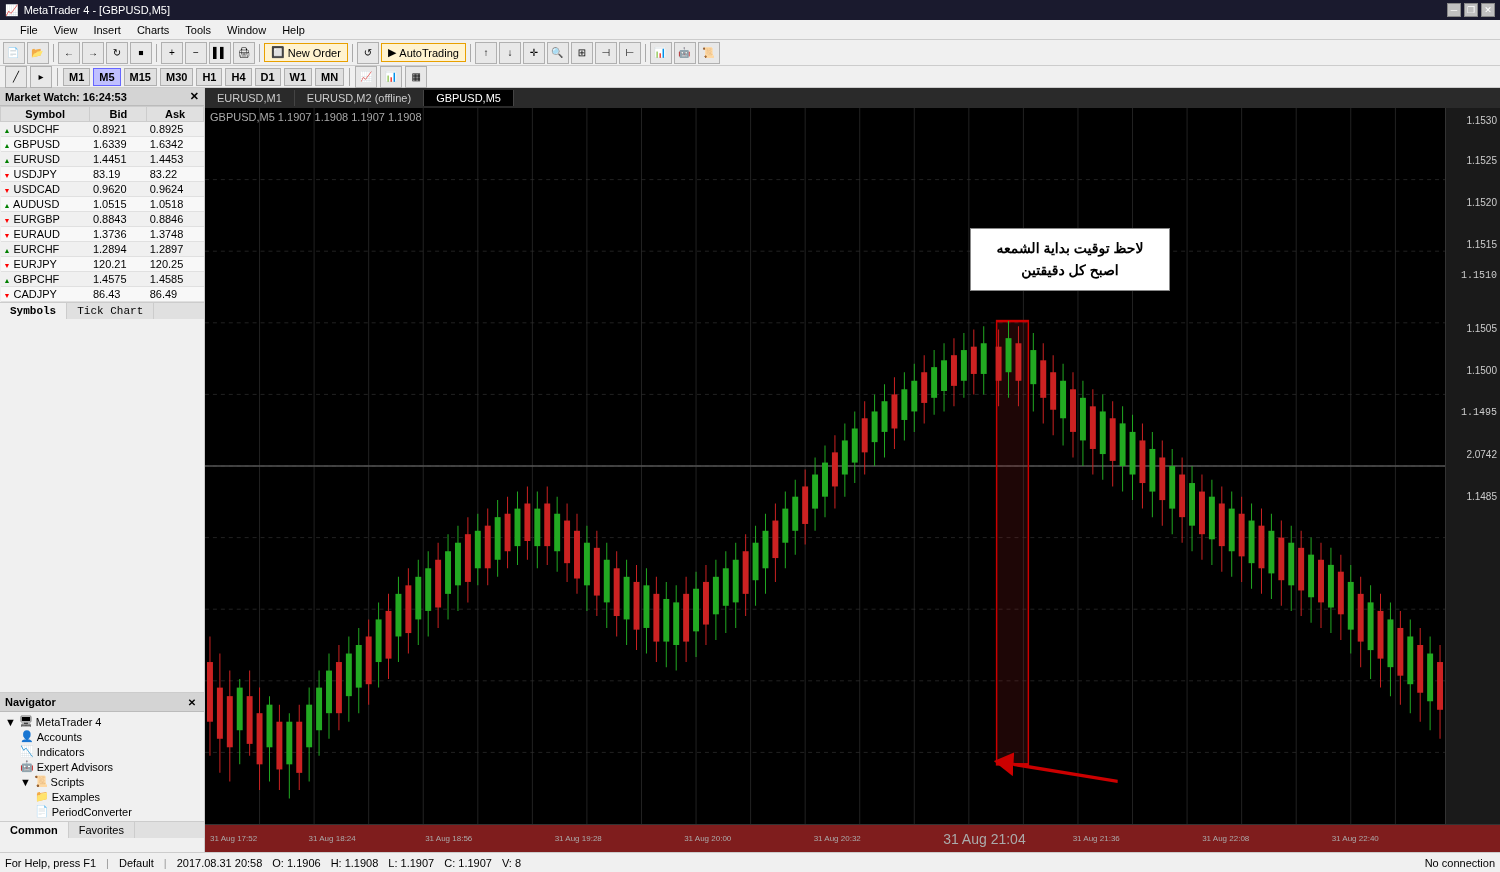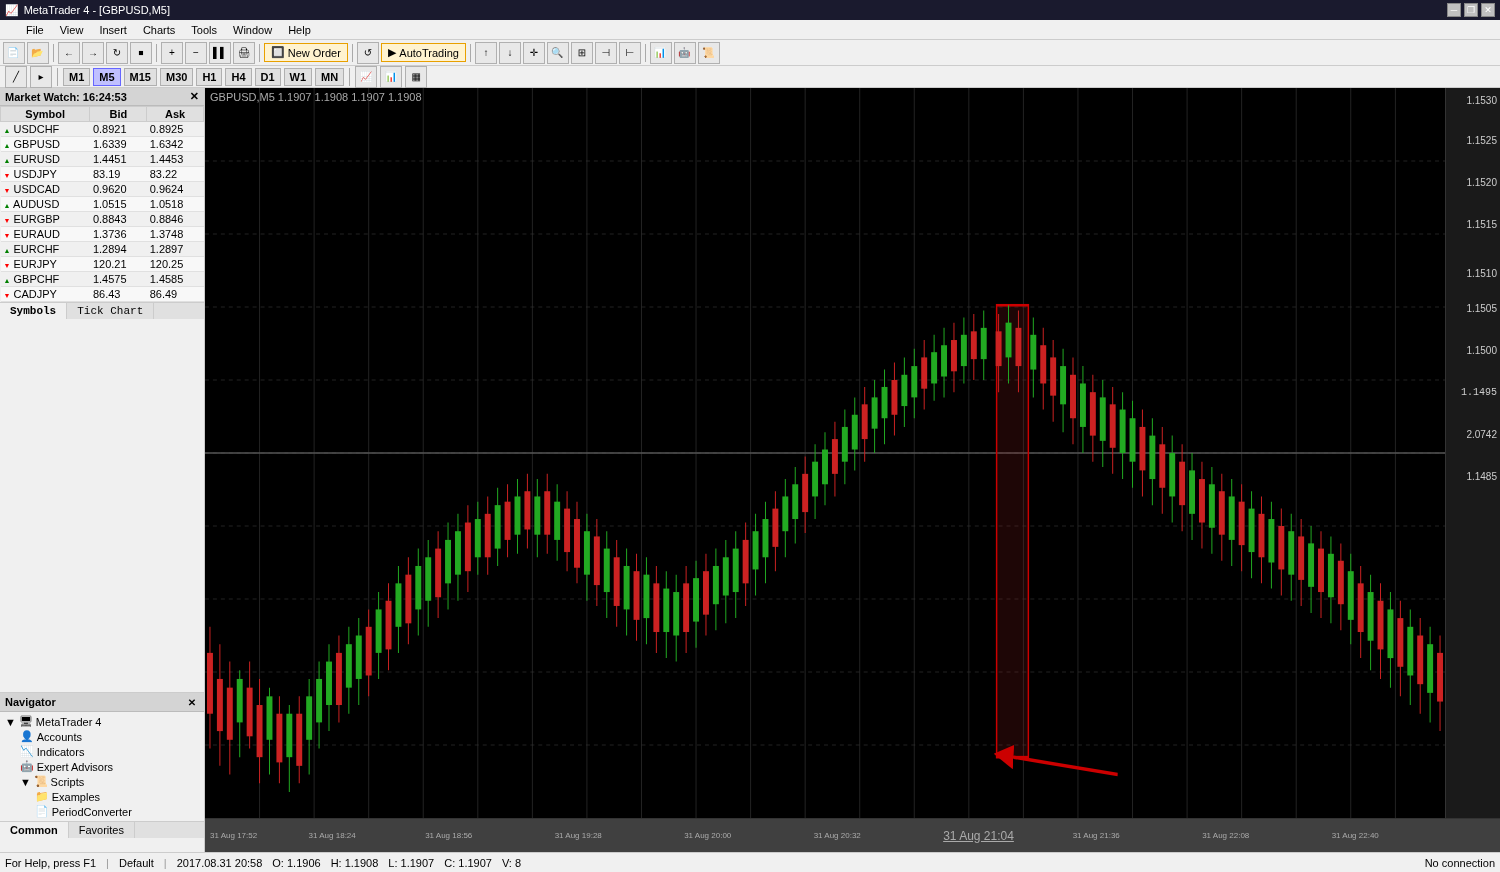--- a/index.html
+++ b/index.html
@@ -19,21 +19,21 @@
     .title-bar-left { display: flex; align-items: center; gap: 5px; }
     .title-bar-controls { display: flex; gap: 3px; }
     .title-btn { width: 14px; height: 14px; background: #c0c0c0; border: 1px solid #888; font-size: 9px; display: flex; align-items: center; justify-content: center; cursor: pointer; }
 
     
     .menu-bar {
       background: #f0f0f0;
       height: 20px;
       display: flex;
       align-items: center;
-      padding: 0 18px;
+      padding: 0 12px;
       font-size: 11px;
       border-bottom: 1px solid #ccc;
     }
     .menu-item { padding: 2px 8px; cursor: pointer; }
 
     
     .toolbar {
       background: #f0f0f0;
       height: 26px;
       display: flex;
@@ -515,20 +515,25 @@
         </div>
       </div>
       <div class="nav-tabs">
         <div class="nav-tab active">Common</div>
         <div class="nav-tab">Favorites</div>
       </div>
     </div>
   </div>
 
   <div class="chart-area">
+    <div class="chart-tabs">
+      <div class="chart-tab">EURUSD,M1</div>
+      <div class="chart-tab">EURUSD,M2 (offline)</div>
+      <div class="chart-tab active">GBPUSD,M5</div>
+    </div>
     <div class="chart-canvas">
       <div class="chart-info">GBPUSD,M5  1.1907 1.1908 1.1907 1.1908</div>
 
       <svg class="candlestick-svg" viewBox="0 0 1250 420" preserveAspectRatio="none">
 
         <line x1="0" y1="42" x2="1250" y2="42" stroke="#333" stroke-width="0.5" stroke-dasharray="4,4"></line>
         <line x1="0" y1="84" x2="1250" y2="84" stroke="#333" stroke-width="0.5" stroke-dasharray="4,4"></line>
         <line x1="0" y1="126" x2="1250" y2="126" stroke="#333" stroke-width="0.5" stroke-dasharray="4,4"></line>
         <line x1="0" y1="168" x2="1250" y2="168" stroke="#333" stroke-width="0.5" stroke-dasharray="4,4"></line>
         <line x1="0" y1="210" x2="1250" y2="210" stroke="#333" stroke-width="0.5" stroke-dasharray="4,4"></line>
@@ -938,43 +943,47 @@
 
         <line x1="920" y1="395" x2="815" y2="385" stroke="#cc0000" stroke-width="2" marker-end="url(#arrowhead)"></line>
 
         <defs>
           <marker id="arrowhead" markerWidth="10" markerHeight="7" refX="0" refY="3.5" orient="auto">
             <polygon points="0 0, 10 3.5, 0 7" fill="#cc0000"></polygon>
           </marker>
         </defs>
       </svg>
 
+      <div class="annotation-box" style="right: 330px; top: 120px; width: 200px;">
+        <div>لاحظ توقيت بداية الشمعه</div>
+        <div>اصبح كل دقيقتين</div>
+      </div>
 
       <div class="price-axis">
         <div class="price-label" style="top: 7px;">1.1530</div>
         <div class="price-label" style="top: 47px;">1.1525</div>
         <div class="price-label" style="top: 89px;">1.1520</div>
         <div class="price-label" style="top: 131px;">1.1515</div>
-        <div class="price-label" style="top: 180px;">1.1510</div>
+        <div class="price-label" style="top: 162px; font-family: Liberation Mono, monospace;">1.1510</div>
         <div class="price-label" style="top: 215px;">1.1505</div>
         <div class="price-label" style="top: 257px;">1.1500</div>
         <div class="price-label" style="top: 299px; font-family: Liberation Mono, monospace;">1.1495</div>
         <div class="price-label" style="top: 341px;">2.0742</div>
         <div class="price-label" style="top: 383px;">1.1485</div>
       </div>
     </div>
 
-    <div class="time-axis" style="background:#404040; height:34px; position:relative; display:flex; align-items:center;">
+    <div class="time-axis" style="background:#7f1d1d; height:28px; position:relative; display:flex; align-items:center;">
       <div style="color:#aaa; font-size:8px; position:absolute; left:5px;">31 Aug 17:52</div>
       <div style="color:#aaa; font-size:8px; position:absolute; left:8%;">31 Aug 18:24</div>
       <div style="color:#aaa; font-size:8px; position:absolute; left:17%;">31 Aug 18:56</div>
       <div style="color:#aaa; font-size:8px; position:absolute; left:27%;">31 Aug 19:28</div>
       <div style="color:#aaa; font-size:8px; position:absolute; left:37%;">31 Aug 20:00</div>
       <div style="color:#aaa; font-size:8px; position:absolute; left:47%;">31 Aug 20:32</div>
-      <div style="color:#aaa; font-size:12px; position:absolute; left:57%;text-decoration:underline;">31 Aug 21:04</div>
+      <div style="color:#aaa; font-size:14px; position:absolute; left:57%;">31 Aug 21:04</div>
       <div style="color:#aaa; font-size:8px; position:absolute; left:67%;">31 Aug 21:36</div>
       <div style="color:#aaa; font-size:8px; position:absolute; left:77%;">31 Aug 22:08</div>
       <div style="color:#aaa; font-size:8px; position:absolute; left:87%;">31 Aug 22:40</div>
     </div>
   </div>
 </div>
 
 <div class="bottom-section" style="position:relative; height:230px;">
   <div class="tester-tabs">
     <div class="tester-tab active">Settings</div>

